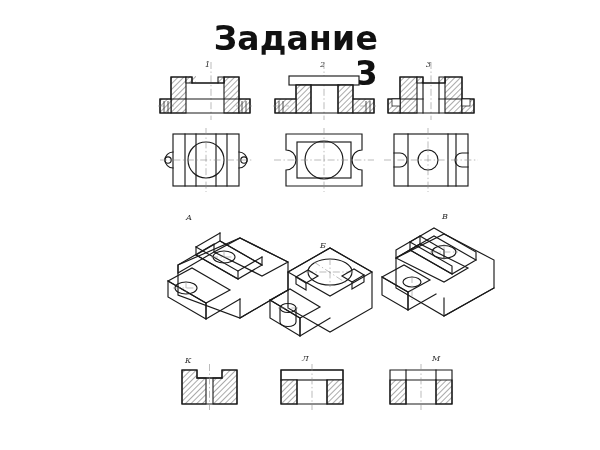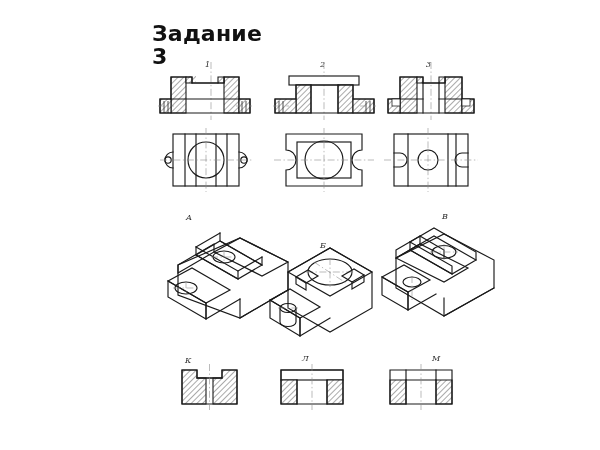--- a/index.html
+++ b/index.html
@@ -1,21 +1,21 @@
 <!DOCTYPE html>
 <html><head>
 <meta charset="utf-8">
 <style>
   html,body{margin:0;padding:0;background:#ffffff;}
   body{width:600px;height:450px;position:relative;overflow:hidden;
        font-family:"DejaVu Sans","Liberation Sans",sans-serif;}
   #sheet{position:absolute;inset:0;background:#fff;}
-  #title{position:absolute;left:152px;top:22px;width:240px;
-         font-size:22px;font-weight:700;color:#111;line-height:1.05;
-         text-align:left;letter-spacing:.2px;}
+  #title{position:absolute;left:138px;top:22px;width:240px;
+         font-size:33px;font-weight:700;color:#111;line-height:1.05;
+         text-align:right;letter-spacing:.2px;}
   svg{position:absolute;left:0;top:0;width:600px;height:450px;overflow:visible;}
   .o{fill:none;stroke:#1a1a1a;stroke-width:1.15;stroke-linejoin:miter;stroke-linecap:square;}
   .th{fill:none;stroke:#1a1a1a;stroke-width:.75;}
   .cl{fill:none;stroke:#8d8d8d;stroke-width:.6;stroke-dasharray:7 2.5 1.4 2.5;}
   .hatchf{stroke:none;}
   .lbl{font-family:"DejaVu Serif","Liberation Serif",serif;font-size:8px;
        font-style:italic;fill:#2a2a2a;}
   .wht{fill:#ffffff;}
 </style>
 </head>

